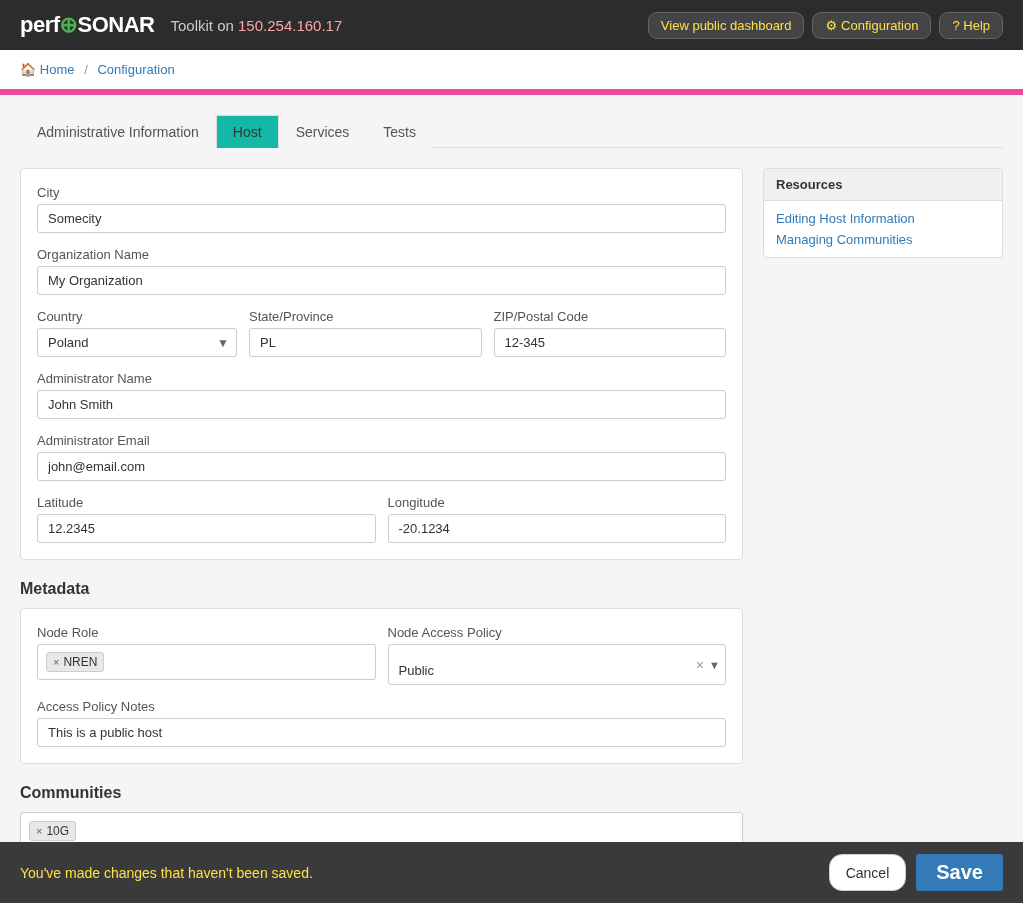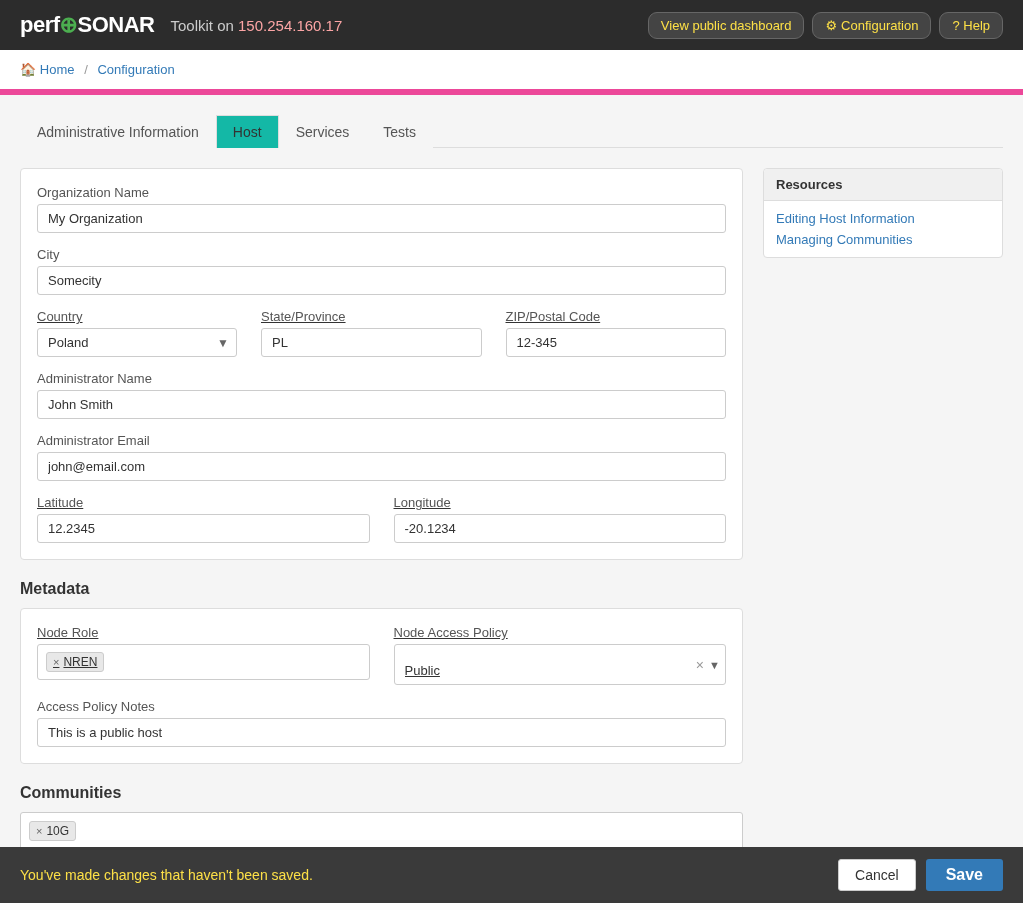--- a/index.html
+++ b/index.html
@@ -152,22 +152,21 @@
       width: 100%;
       padding: 6px 10px;
       border: 1px solid #ccc;
       border-radius: 3px;
       font-size: 13px;
       color: #333;
       background: #fff;
     }
     .form-row {
       display: flex;
-      gap: 24px;
-      text-decoration: underline;
+      gap: 12px;
     }
     .form-col { flex: 1; }
     .form-col-small { flex: 0 0 200px; }
 
     
     .form-select-wrapper { position: relative; }
     .form-select {
       width: 100%;
       padding: 6px 28px 6px 10px;
       border: 1px solid #ccc;
@@ -288,32 +287,32 @@
     }
     .save-bar-buttons {
       display: flex;
       gap: 10px;
     }
     .btn-cancel {
       padding: 6px 16px;
       background: #fff;
       color: #333;
       border: 1px solid #ccc;
-      border-radius: 3px;
+      border-radius: 13px;
       cursor: pointer;
       font-size: 14px;
     }
     .btn-save {
       padding: 7px 20px;
       background: #337ab7;
       color: #fff;
       border: none;
       border-radius: 3px;
       cursor: pointer;
-      font-size: 16px;
+      font-size: 20px;
       font-weight: bold;
     }
   </style>
 </head>
 <body>
 
 <header class="header">
   <div class="header-logo">
     <span class="logo-text">
       perf<span style="color:#4caf50;">⊕</span>SONAR
@@ -361,27 +360,27 @@
     </div>
   </div>
 
   <div class="content-layout">
 
     <div class="main-panel">
 
       <div class="form-box">
 
         <div class="form-group">
+          <label class="form-label">City</label>
+          <input type="text" class="form-input" value="Somecity" style="">
+        </div>
+
+        <div class="form-group">
           <label class="form-label">Organization Name</label>
           <input type="text" class="form-input" value="My Organization" style="">
-        </div>
-
-        <div class="form-group">
-          <label class="form-label">City</label>
-          <input type="text" class="form-input" value="Somecity" style="">
         </div>
 
         <div class="form-row">
           <div class="form-col-small">
             <label class="form-label">Country</label>
             <div class="form-select-wrapper">
               <select class="form-select">
                 <option>Poland</option>
                 <option>United States</option>
                 <option>Germany</option>

